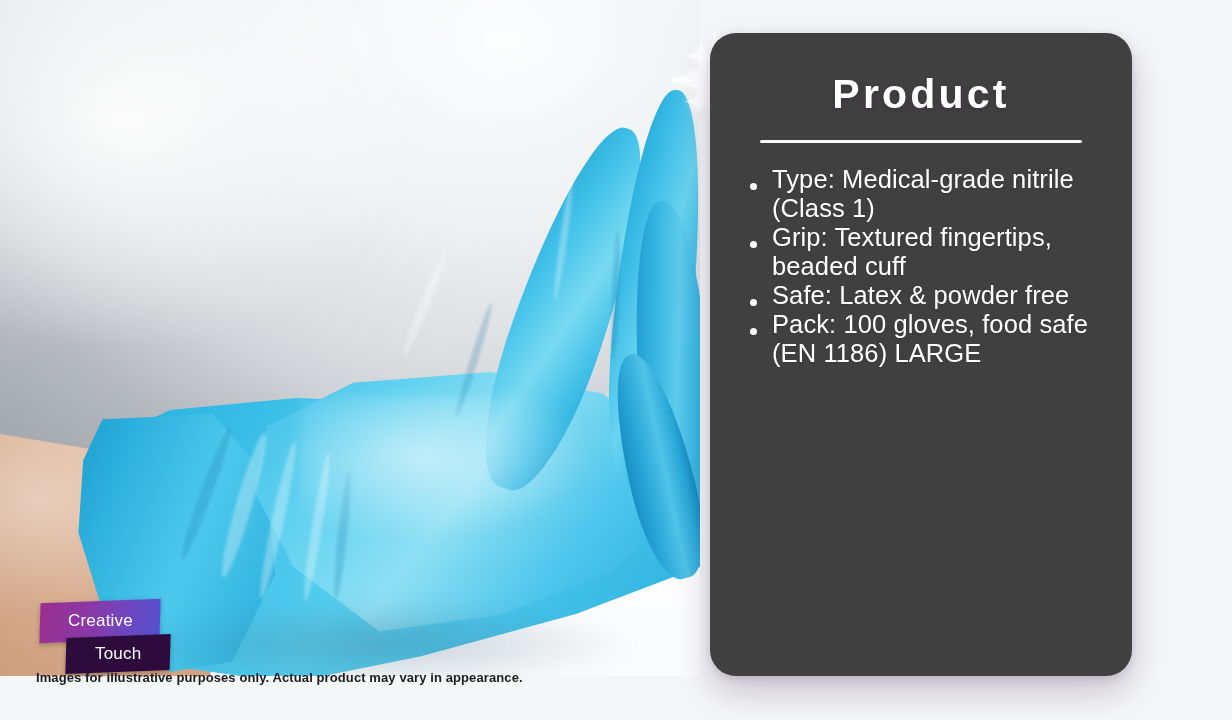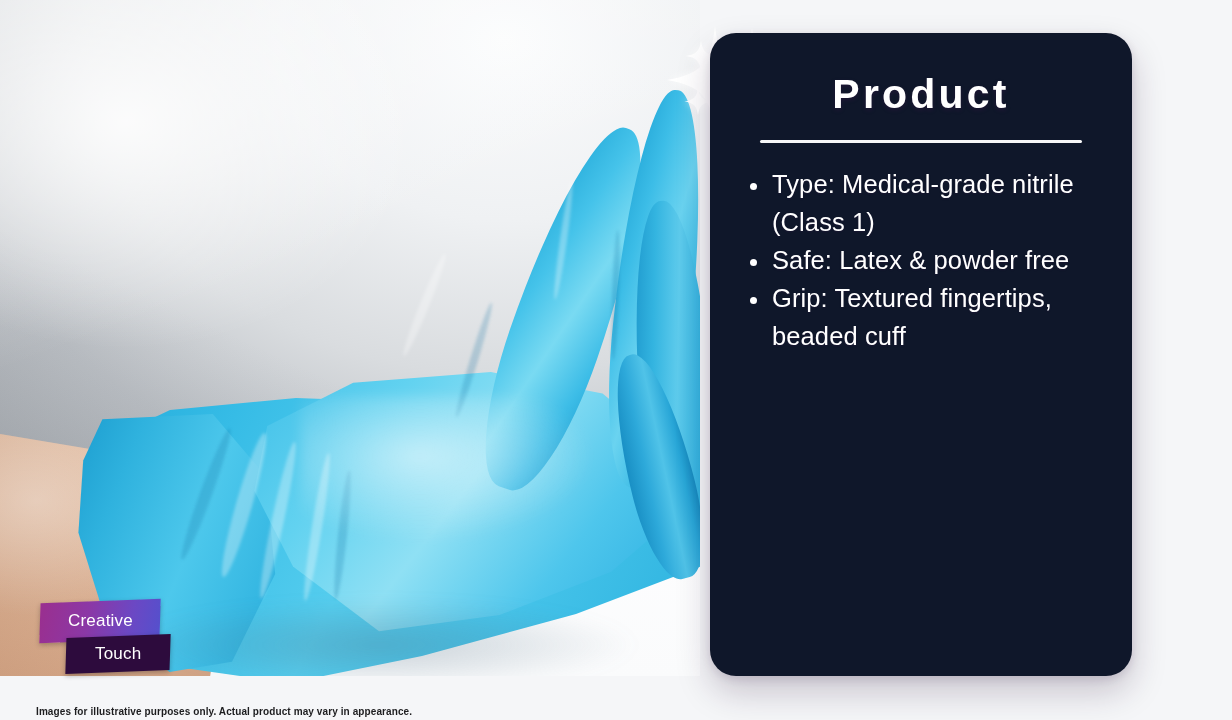--- a/index.html
+++ b/index.html
@@ -124,28 +124,28 @@
     display:flex;align-items:center;justify-content:center;
     box-shadow:0 2px 5px rgba(0,0,0,.28);
   }
   .logo-bot span{
     color:#fff;font-size:17px;font-weight:400;letter-spacing:.2px;
     transform:skewX(4deg) rotate(2.2deg);white-space:nowrap;
   }
 
   
   .disclaimer{
-    position:absolute;left:36px;top:706px;
-    font-size:10px;font-weight:700;color:#1d1d1f;letter-spacing:.1px;white-space:nowrap;
+    position:absolute;left:36px;top:670px;
+    font-size:13px;font-weight:700;color:#1d1d1f;letter-spacing:.1px;white-space:nowrap;
   }
 
   
   .card{
     position:absolute;left:710px;top:33px;width:422px;height:643px;
-    background:#0f172a;border-radius:26px;
+    background:#404040;border-radius:26px;
     box-shadow:0 16px 34px rgba(40,20,55,.22), 0 3px 10px rgba(40,20,55,.12);
     overflow:hidden;
   }
   .card-title{
     margin:32px 28px 0;
     text-align:center;color:#ffffff;
     font-size:41px;font-weight:700;line-height:1.45;
     letter-spacing:3.2px;
     text-shadow:0 2px 4px rgba(60,20,75,.35);
   }
@@ -153,21 +153,21 @@
   .divider{
     width:322px;height:3px;background:#ffffff;margin:16px auto 0;border-radius:2px;opacity:.97;
   }
   .spec-list{
     list-style:none;margin:22px 0 0 0;padding:0 30px 0 40px;
   }
   .spec-list li{
     position:relative;
     color:#ffffff;
     font-size:25.5px;
-    line-height:38px;
+    line-height:29px;
     font-weight:400;
     letter-spacing:.1px;
     padding-left:22px;
     margin-bottom:0;
     text-shadow:0 1px 2px rgba(60,20,75,.22);
   }
   .spec-list li::before{
     content:"";position:absolute;left:0;top:18px;
     width:7px;height:7px;border-radius:50%;background:#ffffff;
   }
@@ -231,18 +231,19 @@
 
   <div class="disclaimer">Images for illustrative purposes only. Actual product may vary in appearance.</div>
 
   <div class="card">
     <div class="card-title">
       <span>Product</span>
     </div>
     <div class="divider"></div>
     <ul class="spec-list">
       <li>Type: Medical-grade nitrile (Class 1)</li>
+      <li>Grip: Textured fingertips, beaded cuff</li>
       <li>Safe: Latex &amp; powder free</li>
-      <li>Grip: Textured fingertips, beaded cuff</li>
+      <li>Pack: 100 gloves, food safe (EN 1186) LARGE</li>
     </ul>
   </div>
 
 </div>
 
 </body></html>

